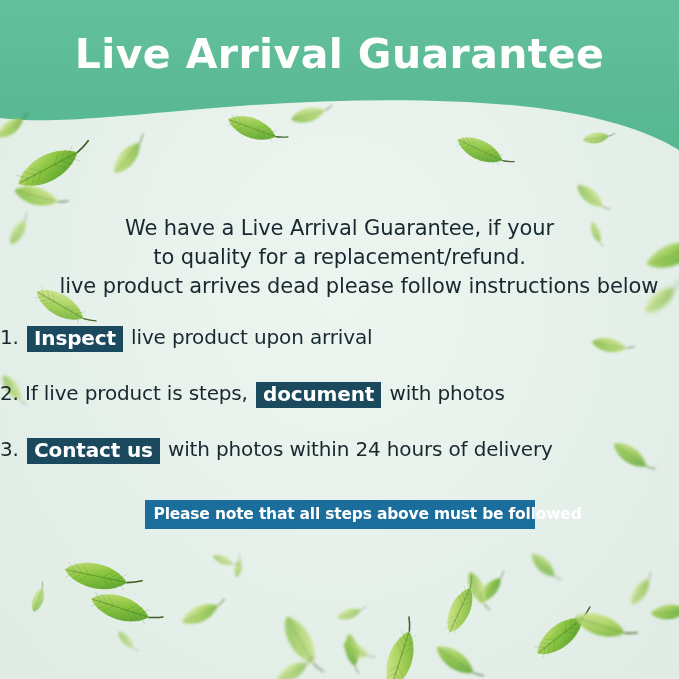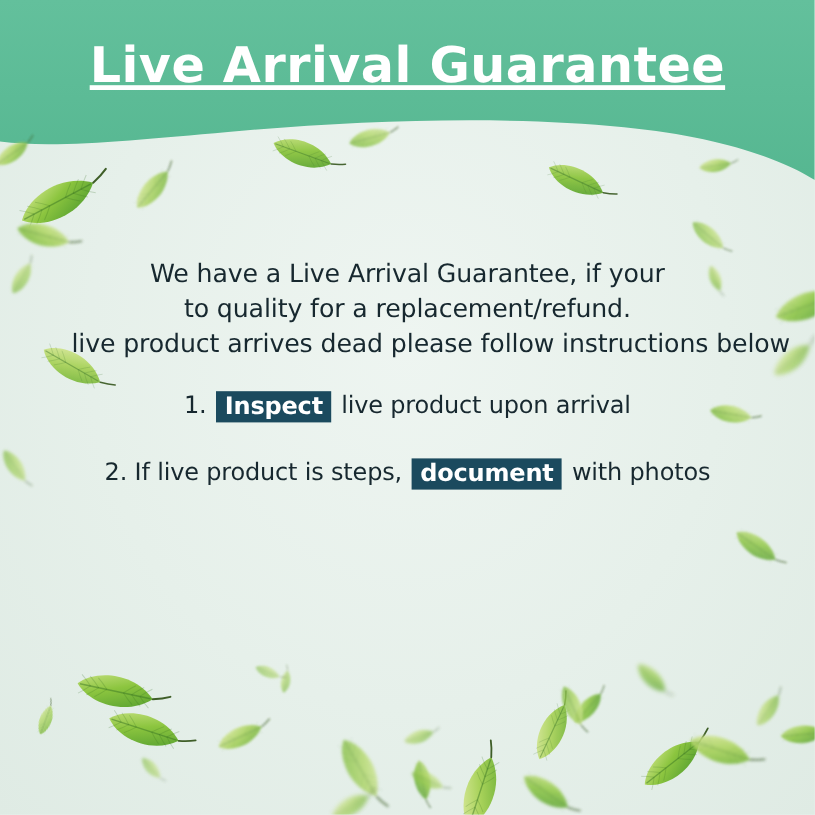--- a/index.html
+++ b/index.html
@@ -38,21 +38,20 @@
     top: 30px;
     width: 679px;
     text-align: center;
     font-size: 41px;
     font-weight: bold;
     color: #ffffff;
     letter-spacing: 0.4px;
     font-family: "DejaVu Sans", sans-serif;
     white-space: nowrap;
     z-index: 6;
-    text-decoration: underline;
   }
 
   
   .leaf-layer {
     position: absolute;
     inset: 0;
     pointer-events: none;
     z-index: 2;
   }
 
@@ -78,21 +77,20 @@
     color: #17282f;
     font-family: "DejaVu Sans", sans-serif;
     letter-spacing: -0.1px;
   }
   .intro div { white-space: nowrap; }
 
   .step {
     position: absolute;
     left: 0;
     width: 679px;
-    text-align: center;
     font-size: 20px;
     color: #17282f;
     font-family: "DejaVu Sans", sans-serif;
     white-space: nowrap;
     letter-spacing: -0.15px;
   }
   .step-1 { top: 325px; }
   .step-2 { top: 381px; }
   .step-3 { top: 437px; }
 
@@ -861,18 +859,24 @@
       <span>live product upon arrival</span>
     </div>
 
     <div class="step step-2">
       <span>2.</span>
       <span>If live product is steps,</span>
       <span class="chip">document</span>
       <span>with photos</span>
     </div>
 
+    <div class="step step-3">
+      <span>3.</span>
+      <span class="chip">Contact us</span>
+      <span>with photos within 24 hours of delivery</span>
+    </div>
 
     <div class="notice">
+      <span class="notice-line">Please note that all steps above must be followed</span>
     </div>
 
   </div>
 </div>
 
 </body></html>

